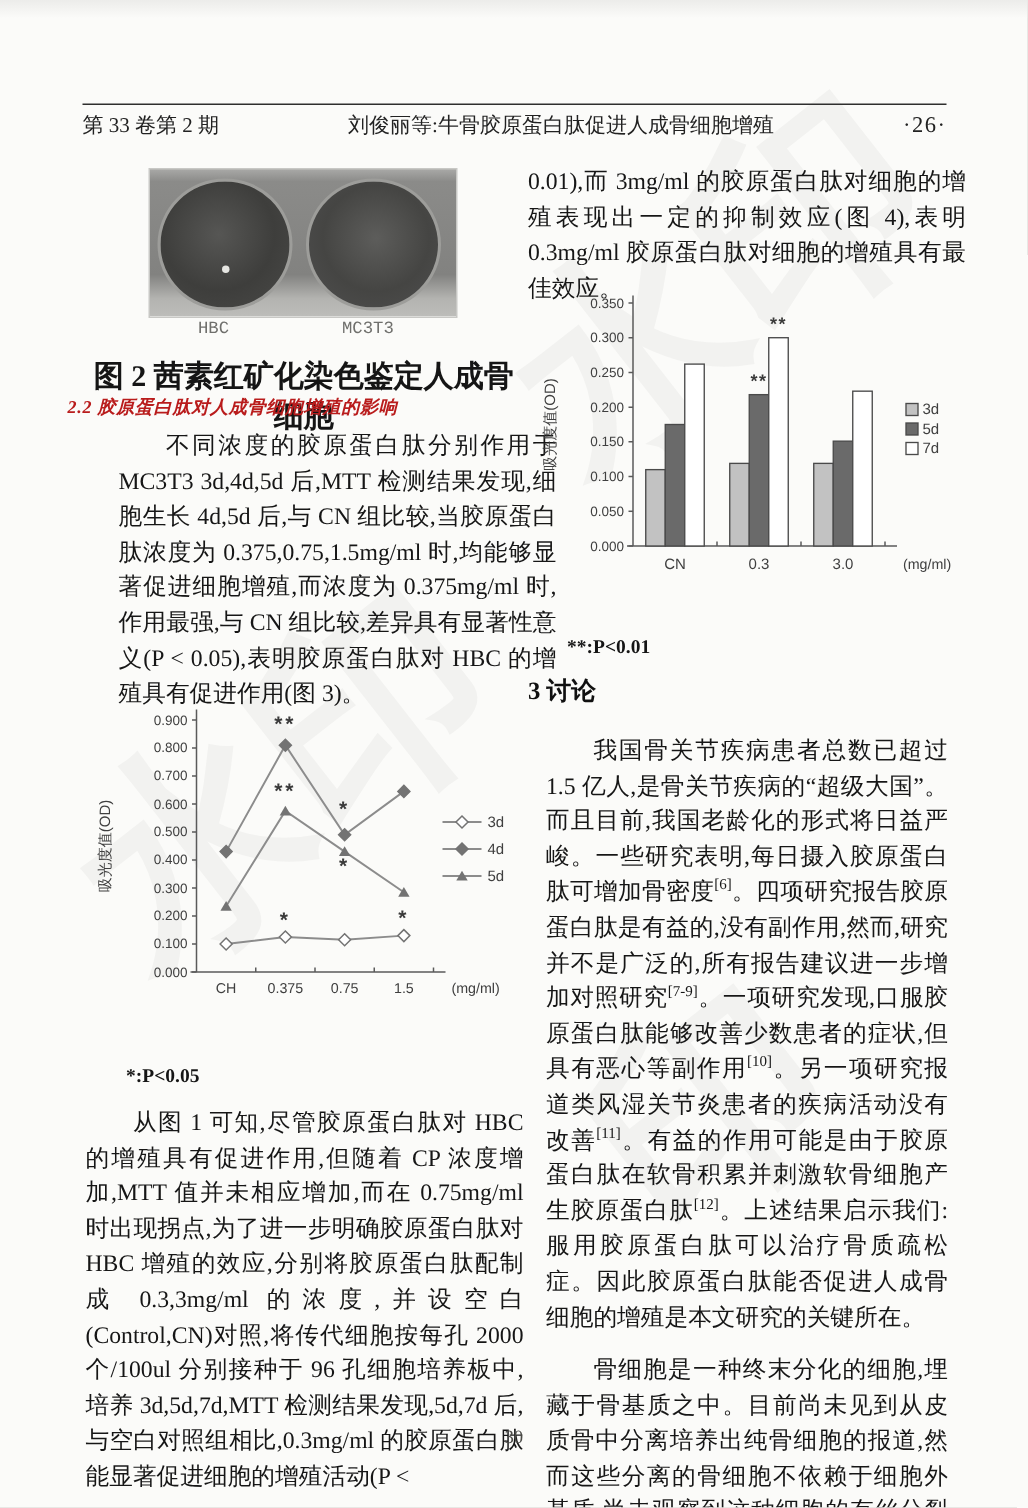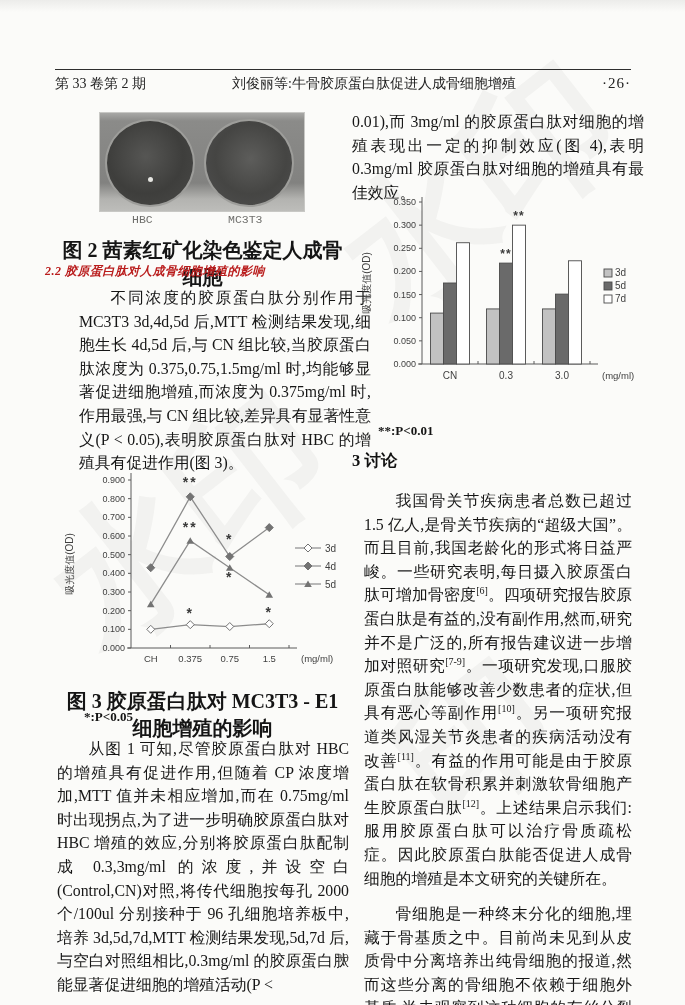--- a/index.html
+++ b/index.html
@@ -129,21 +129,20 @@
       <line x1="238" y1="116" x2="264" y2="116" stroke="#8c8c8c" stroke-width="1.2"></line>
       <path d="M251,112.5L254.8,119L247.2,119Z" fill="#737373"></path>
       <text x="268" y="119.5" font-size="10" fill="#3f3f3f">5d</text>
       <text x="133.25" y="19.093333333333334" text-anchor="middle" font-size="14" font-weight="bold" fill="#3a3a3a" letter-spacing="2px">**</text>
       <text x="133.25" y="63.89333333333333" text-anchor="middle" font-size="14" font-weight="bold" fill="#3a3a3a" letter-spacing="2px">**</text>
       <text x="172.75" y="76.21333333333332" text-anchor="middle" font-size="14" font-weight="bold" fill="#3a3a3a" letter-spacing="2px">*</text>
       <text x="172.75" y="114.29333333333334" text-anchor="middle" font-size="14" font-weight="bold" fill="#3a3a3a" letter-spacing="2px">*</text>
       <text x="133.25" y="149.76" text-anchor="middle" font-size="14" font-weight="bold" fill="#3a3a3a" letter-spacing="2px">*</text>
       <text x="212.25" y="148.64" text-anchor="middle" font-size="14" font-weight="bold" fill="#3a3a3a" letter-spacing="2px">*</text>
     </svg>
-  <div class="fig-caption" style="left:57px;top:688px;">图 3  胶原蛋白肽对 MC3T3 - E1 细胞增殖的影响</div>
   <div class="fig-note" style="left:84px;top:709px;">*:P&lt;0.05</div>
 
   <div class="para indent" style="left:57px;top:737px;">从图 1 可知,尽管胶原蛋白肽对 HBC 的增殖具有促进作用,但随着 CP 浓度增加,MTT 值并未相应增加,而在 0.75mg/ml 时出现拐点,为了进一步明确胶原蛋白肽对 HBC 增殖的效应,分别将胶原蛋白肽配制成 0.3,3mg/ml 的浓度,并设空白(Control,CN)对照,将传代细胞按每孔 2000 个/100ul 分别接种于 96 孔细胞培养板中,培养 3d,5d,7d,MTT 检测结果发现,5d,7d 后,与空白对照组相比,0.3mg/ml 的胶原蛋白肽能显著促进细胞的增殖活动(P &lt;</div>
 
   <div class="para" style="left:352px;top:110px;">0.01),而 3mg/ml 的胶原蛋白肽对细胞的增殖表现出一定的抑制效应(图 4),表明0.3mg/ml 胶原蛋白肽对细胞的增殖具有最佳效应。</div>
 
   <svg class="chart" style="left:352px;top:192px;" width="291" height="206">
       <line x1="70" y1="5" x2="70" y2="172" stroke="#5a5a5a" stroke-width="1"></line>
       <line x1="66" y1="172" x2="246" y2="172" stroke="#5a5a5a" stroke-width="1"></line>
       <line x1="67" y1="172" x2="70" y2="172" stroke="#5a5a5a" stroke-width="1"></line>

